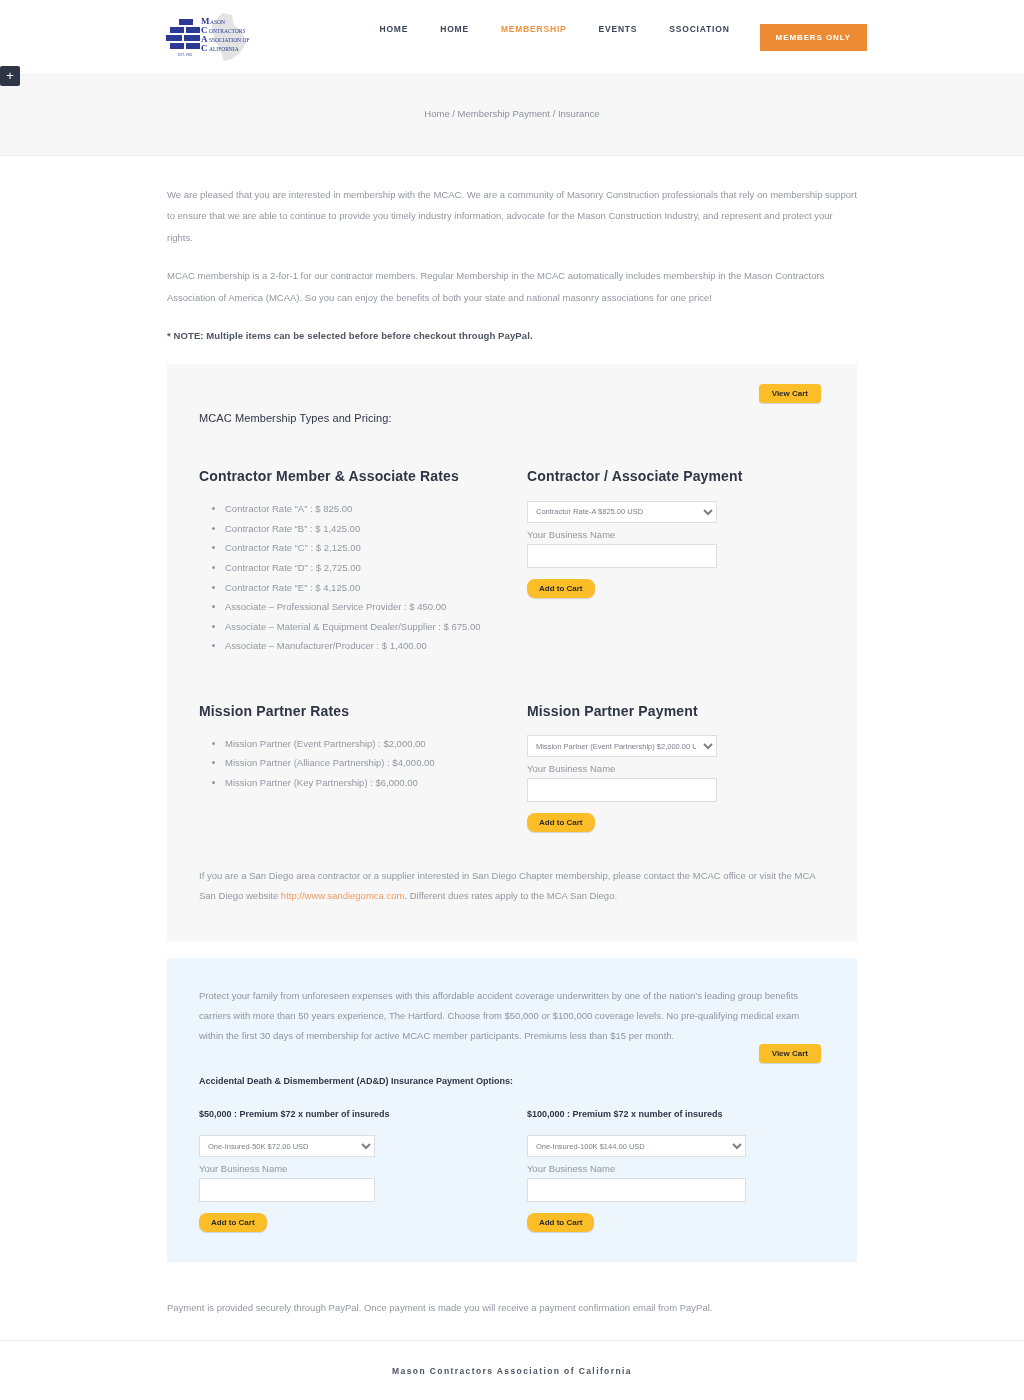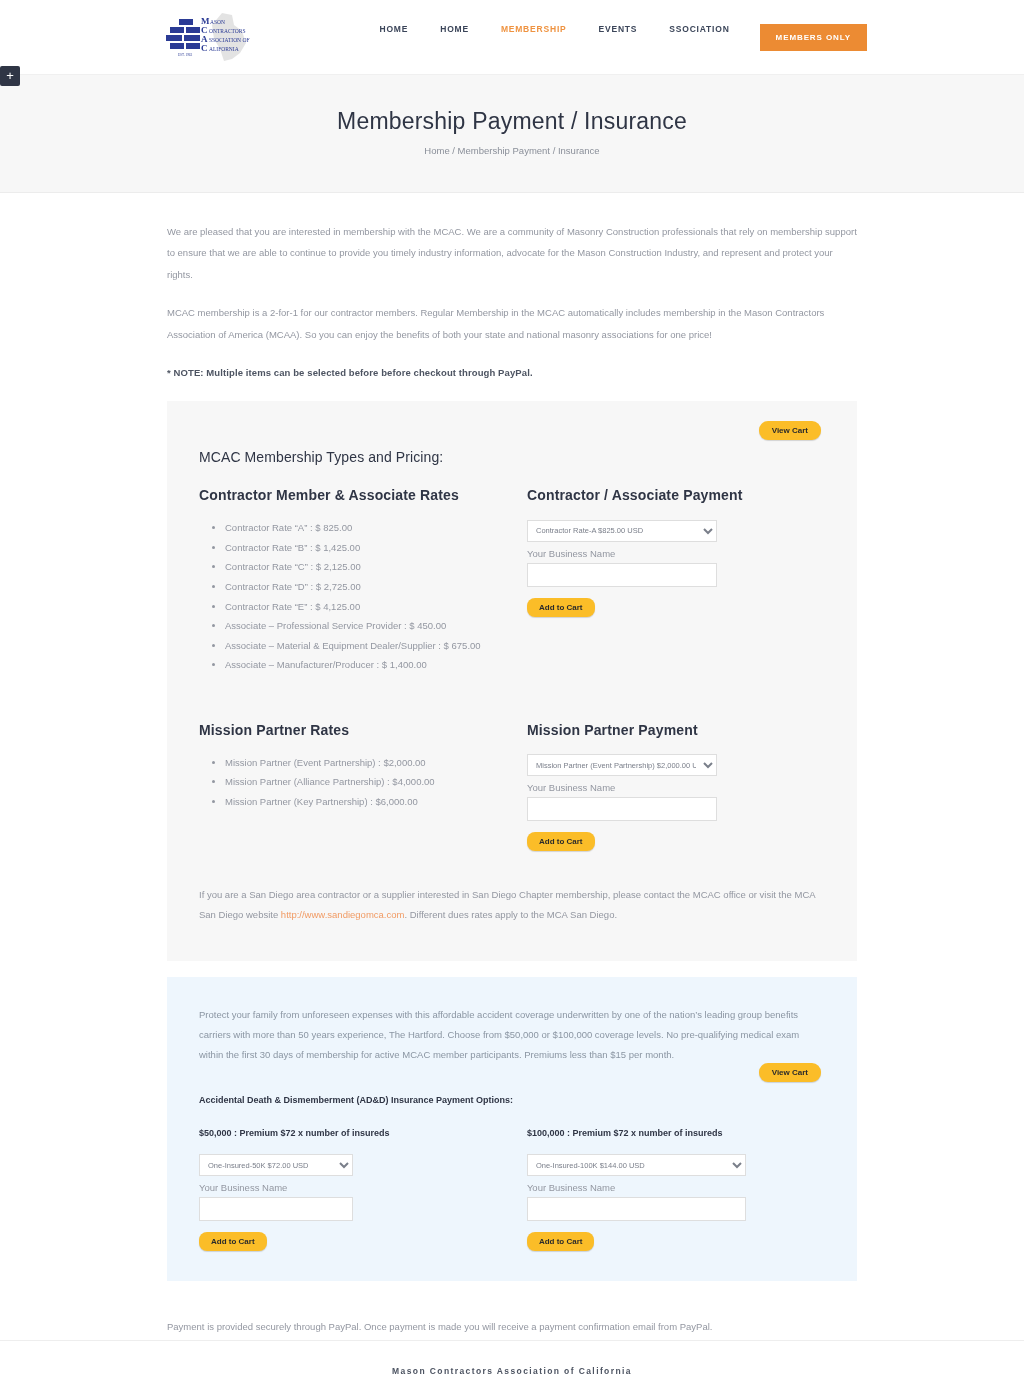--- a/index.html
+++ b/index.html
@@ -68,27 +68,27 @@
   
   .panel{ position:relative; }
   .panel-gray{
     background:#f7f7f7; margin-top:18px; padding:30px 32px 36px;
   }
   .panel-blue{
     background:#eef6fd; margin-top:16px; padding:28px 32px 30px;
   }
 
   .panel-title{
-    font-size:14px; color:#2f3545; font-weight:normal;
-    margin:18px 0 22px; letter-spacing:0.1px;
+    font-size:11px; color:#2f3545; font-weight:normal;
+    margin:18px 0 44px; letter-spacing:0.1px;
   }
 
   .view-cart{
     position:absolute; right:36px; top:20px;
-    background:#fbbd28; color:#2b2b2b; border:none; border-radius:9px;
+    background:#fbbd28; color:#2b2b2b; border:none; border-radius:4px;
     font-size:8px; font-weight:bold; padding:5px 13px; cursor:pointer;
     box-shadow:0 1px 1px rgba(0,0,0,.15);
   }
 
   .cols{ display:flex; }
   .col-left{ width:330px; padding-right:20px;}
   .col-right{ width:300px; }
 
   .sub-head{
     font-size:14px; font-weight:bold; color:#2f3545; margin:0 0 16px;
@@ -127,21 +127,21 @@
   }
   .sd-note a{ color:#f19b64; text-decoration:none; }
 
   .ins-intro{ font-size:9.5px; line-height:2.1; color:#8b96a3; margin:0 0 30px;}
   .ins-head{ font-size:9px; font-weight:bold; color:#2f3545; margin:0 0 23px;}
   .ins-cols{ display:flex; }
   .ins-col{ width:300px; }
   .ins-col:first-child{ width:330px; }
   .ins-amt{ font-size:9px; font-weight:bold; color:#2f3545; margin:0 0 16px;}
   .ins-col input.txt, .ins-col select.sel{ width:219px; }
-  .ins-col.c1 input.txt, .ins-col.c1 select.sel{ width:154px; }
+  .ins-col.c1 input.txt, .ins-col.c1 select.sel{ width:176px; }
 
   
   .paypal-note{ font-size:9.5px; color:#9397a1; margin:36px 0 0; line-height:2;}
 
   
   .footer{
     position:absolute; left:0; bottom:0; width:1024px; height:60px;
     border-top:1px solid #eeeeee; background:#ffffff;
     display:flex; align-items:center; justify-content:center;
   }
@@ -191,21 +191,20 @@
       <a href="#" class="active">MEMBERSHIP</a>
       <a href="#">EVENTS</a>
       <a href="#">SSOCIATION</a>
       <button class="members-btn">MEMBERS ONLY</button>
     </nav>
 
   </div>
 </header>
 
 <section class="title-band">
-  <h1>Membership Payment / Insurance</h1>
   <div class="breadcrumb">Home / Membership Payment / Insurance</div>
 </section>
 
 <main class="wrap">
 
   <p class="para">We are pleased that you are interested in membership with the MCAC. We are a community of Masonry Construction professionals that rely on membership support to ensure that we are able to continue to provide you timely industry information, advocate for the Mason Construction Industry, and represent and protect your rights.</p>
   <p class="para">MCAC membership is a 2-for-1 for our contractor members. Regular Membership in the MCAC automatically includes membership in the Mason Contractors Association of America (MCAA). So you can enjoy the benefits of both your state and national masonry associations for one price!</p>
   <p class="para note">* NOTE: Multiple items can be selected before before checkout through PayPal.</p>
 
   <section class="panel panel-gray">

